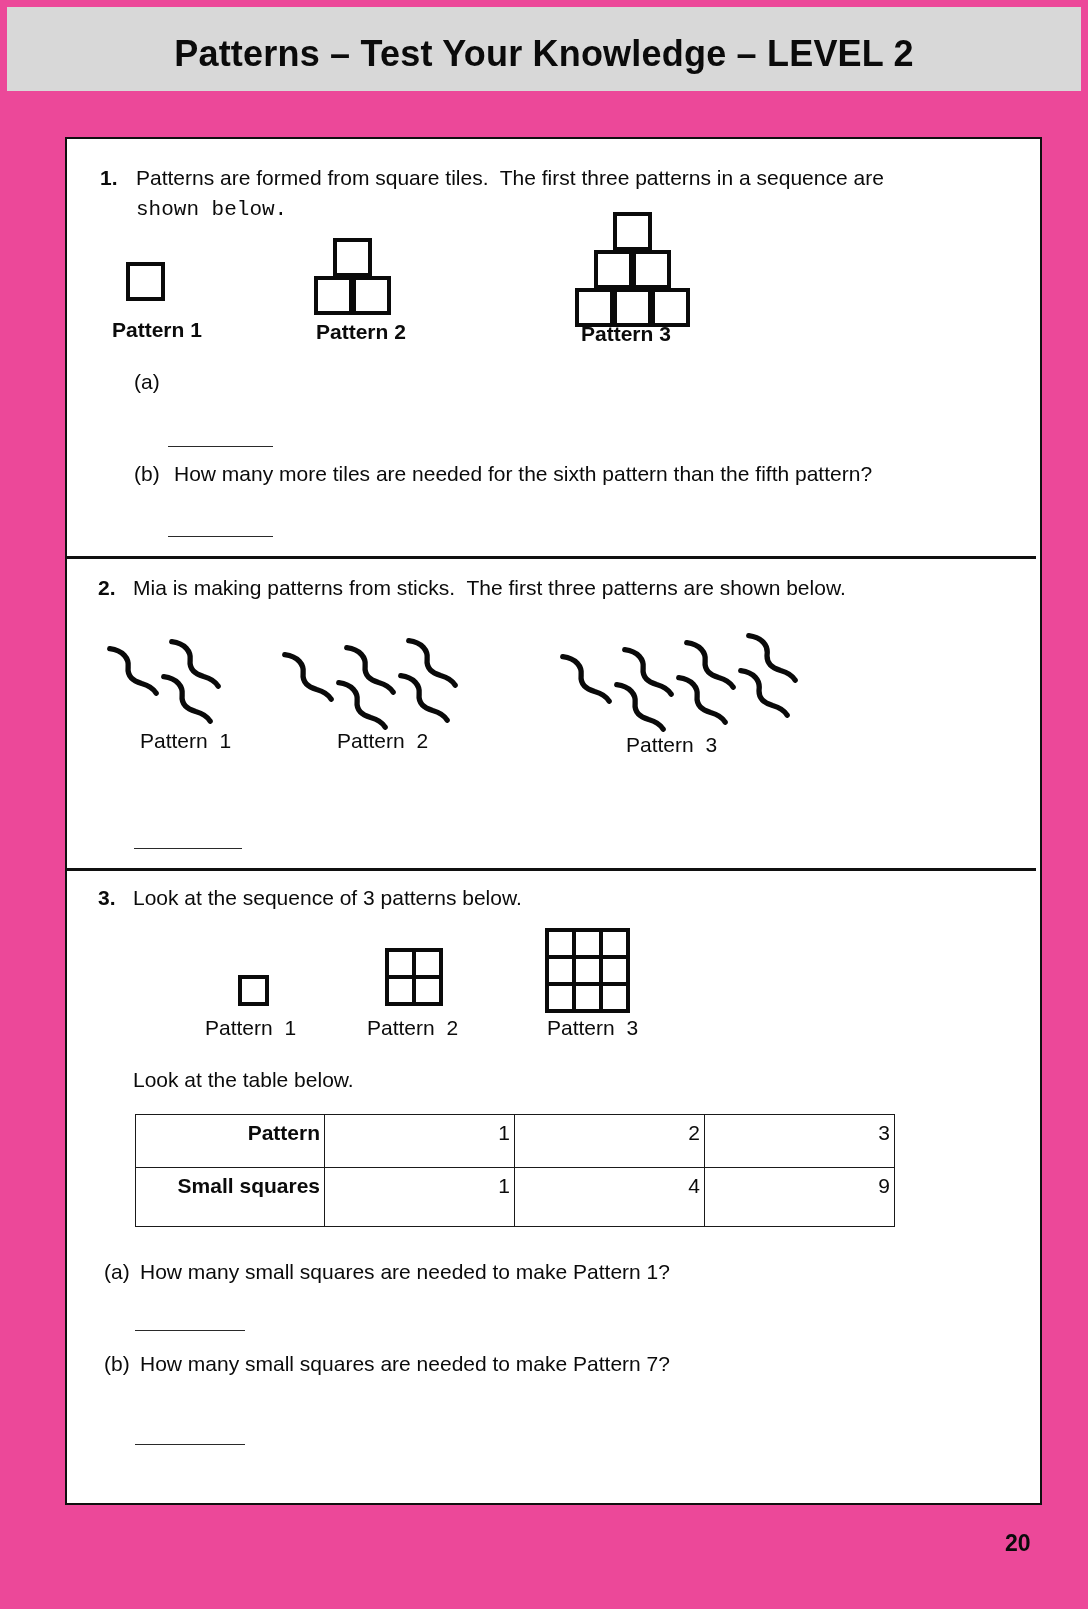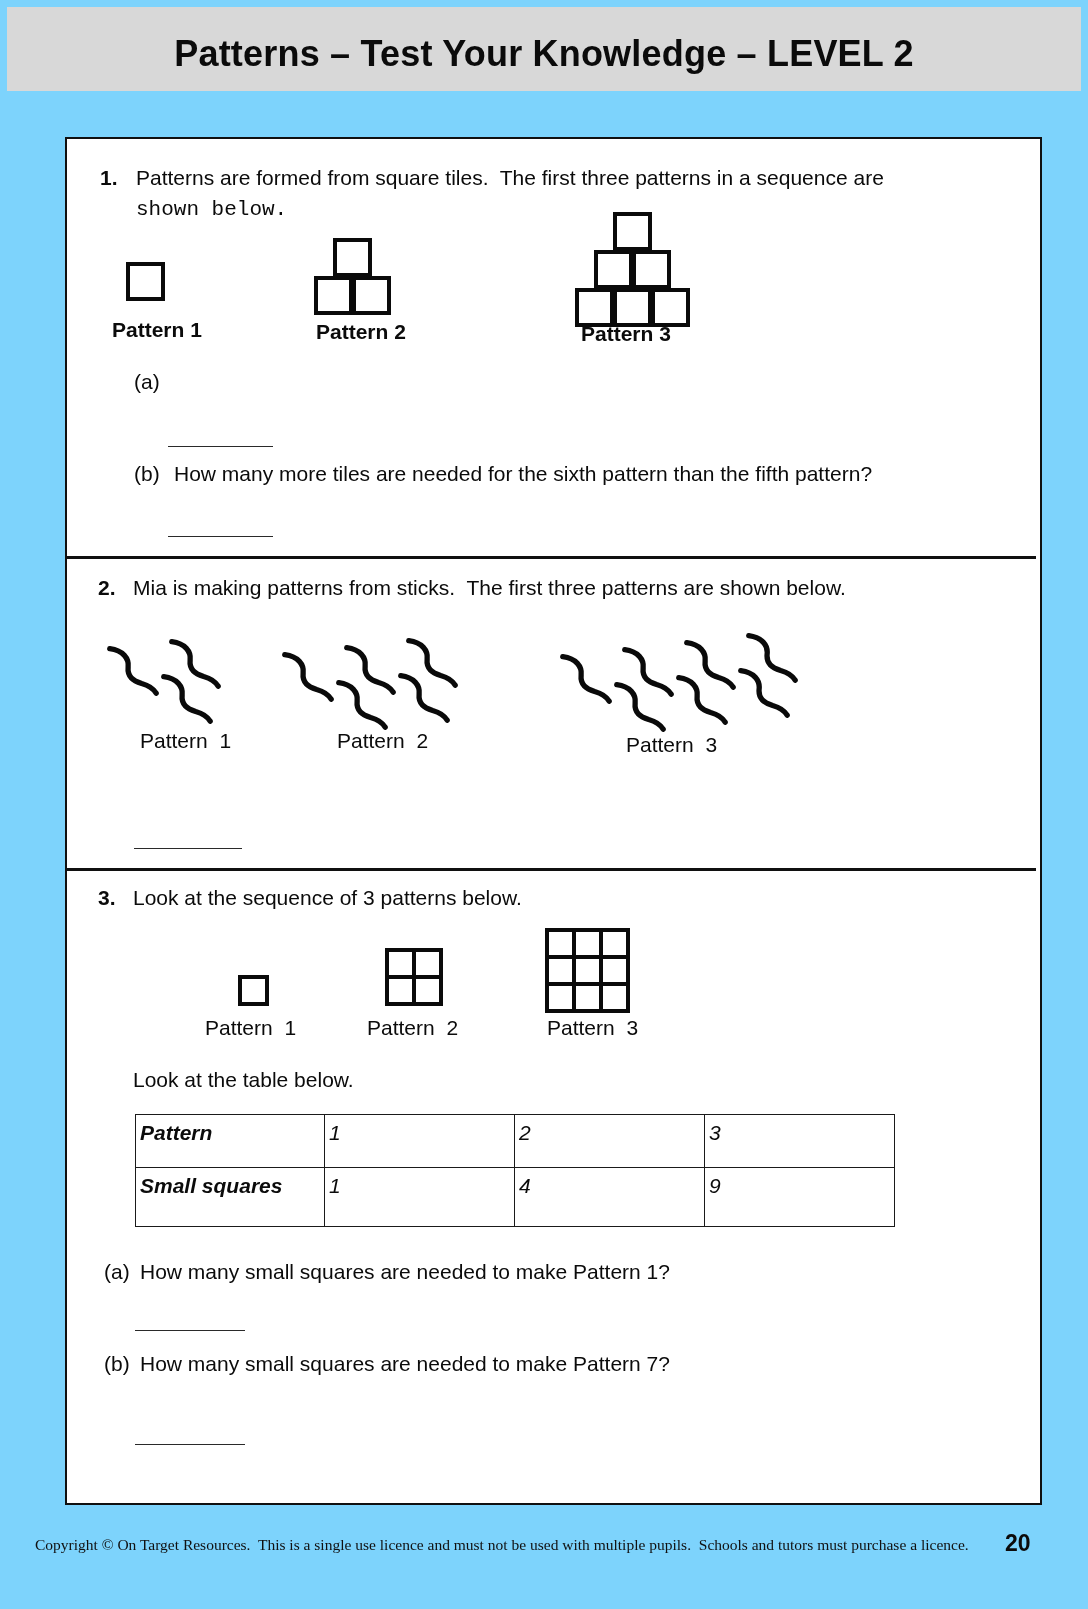--- a/index.html
+++ b/index.html
@@ -1,16 +1,16 @@
 <!DOCTYPE html>
 <html><head>
 <meta charset="utf-8">
 <style>
   html,body{margin:0;padding:0;background:#ffffff;}
-  .page{position:relative;width:1088px;height:1609px;background:#7dd3fc;overflow:hidden;
+  .page{position:relative;width:1088px;height:1609px;background:#ec4899;overflow:hidden;
         font-family:"Liberation Sans", sans-serif;color:#0b0b0b;}
   .abs{position:absolute;}
   .pre{white-space:pre-wrap;}
 
   
   .band{position:absolute;left:7px;top:7px;width:1074px;height:84px;background:#d8d8d8;}
   .title{position:absolute;left:0;top:26px;width:100%;text-align:center;
          font-size:36px;font-weight:700;letter-spacing:.2px;}
 
   
@@ -39,22 +39,22 @@
   
   .sq-grid{position:absolute;display:flex;flex-direction:column;}
   .grid-row{display:flex;}
   .gcell{width:31px;height:31px;box-sizing:border-box;border:4px solid #0a0a0a;background:#fff;}
   .grid-row .gcell:not(:first-child){margin-left:-4px;}
   .sq-grid .grid-row:not(:first-child){margin-top:-4px;}
 
   
   .ptable{position:absolute;left:135px;top:1114px;width:723px;border-collapse:collapse;
           table-layout:fixed;}
-  .ptable td,.ptable th{border:1.6px solid #1a1a1a;vertical-align:top;text-align:left;
-          font-size:21px;padding:6px 4px 0 4px;font-style:italic;}
+  .ptable td,.ptable th{border:1.6px solid #1a1a1a;vertical-align:top;text-align:right;
+          font-size:21px;padding:6px 4px 0 4px;}
   .ptable th{font-weight:700;}
   .row1 td,.row1 th{height:46px;}
   .row2 td,.row2 th{height:52px;}
 
   
   .copyright{position:absolute;left:35px;top:1536px;font-family:"Liberation Serif", serif;
              font-size:15.5px;color:#111;}
   .pagenum{position:absolute;left:1005px;top:1530px;font-size:23px;font-weight:700;}
 </style>
 </head>
@@ -235,16 +235,15 @@
     </table>
 
   <div class="abs ptag" style="left:104px;top:1260px;">(a)</div>
   <div class="abs qtext" style="left:140px;top:1260px;">How many small squares are needed to make Pattern 1?</div>
   <div class="answer-line" style="left:135px;top:1330px;width:110px;"></div>
 
   <div class="abs ptag" style="left:104px;top:1352px;">(b)</div>
   <div class="abs qtext" style="left:140px;top:1352px;">How many small squares are needed to make Pattern 7?</div>
   <div class="answer-line" style="left:135px;top:1444px;width:110px;"></div>
 
-  <div class="copyright pre">Copyright © On Target Resources.  This is a single use licence and must not be used with multiple pupils.  Schools and tutors must purchase a licence.</div>
   <div class="pagenum">20</div>
 
 </div>
 
 </body></html>

